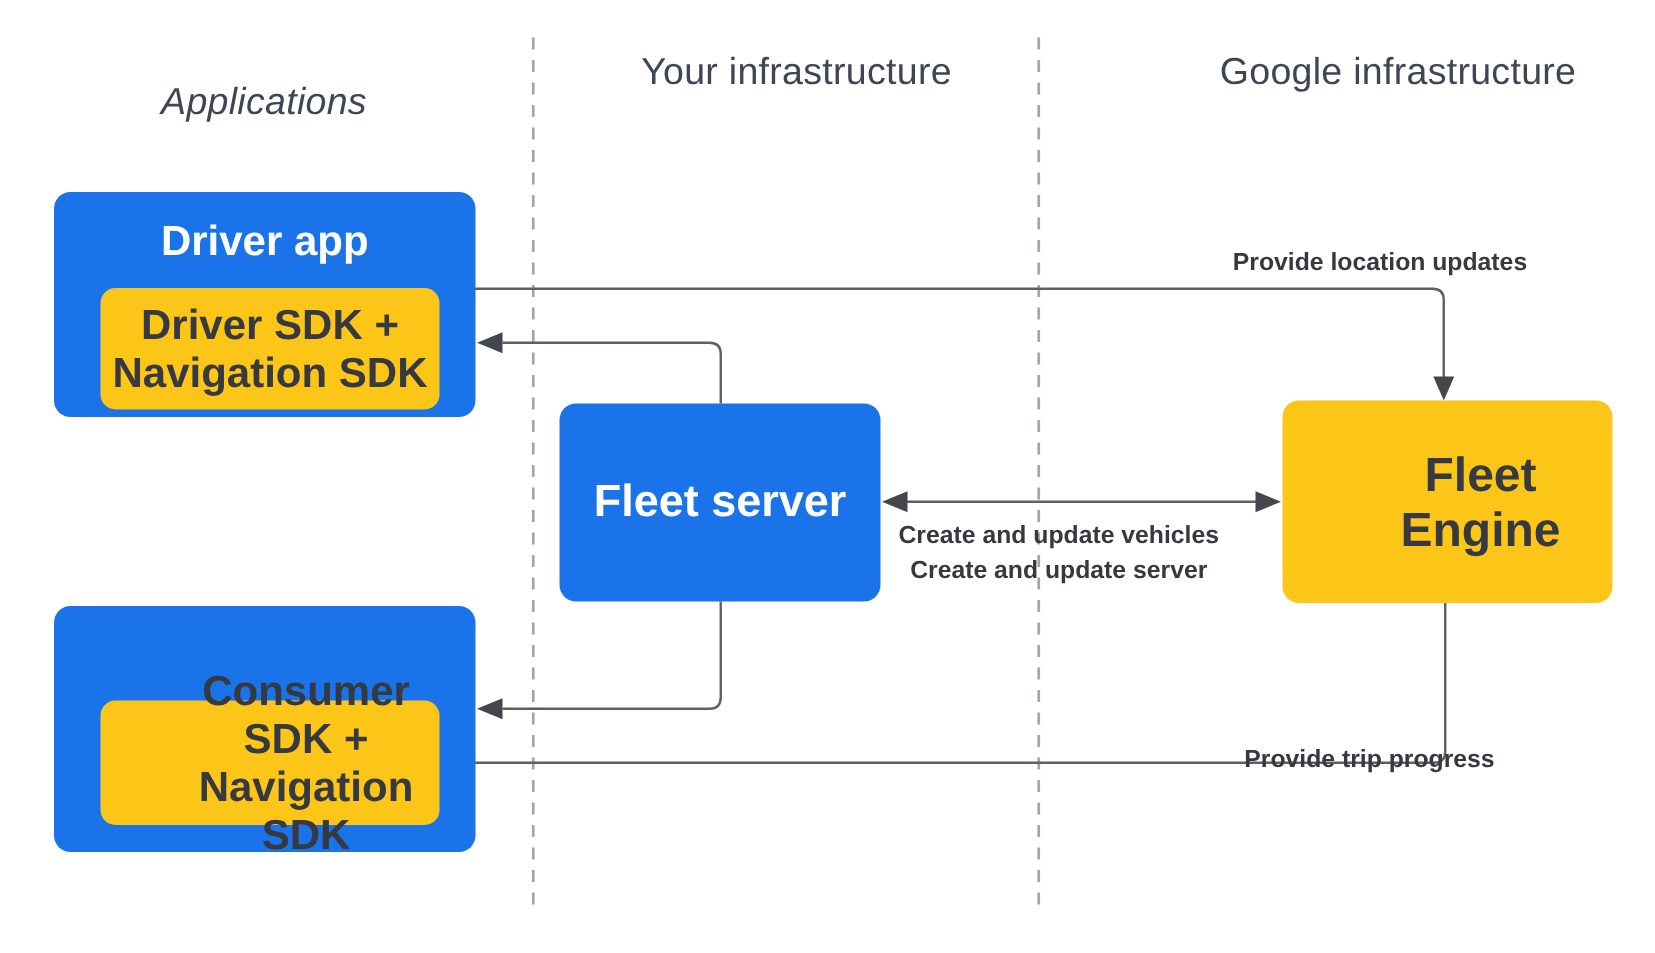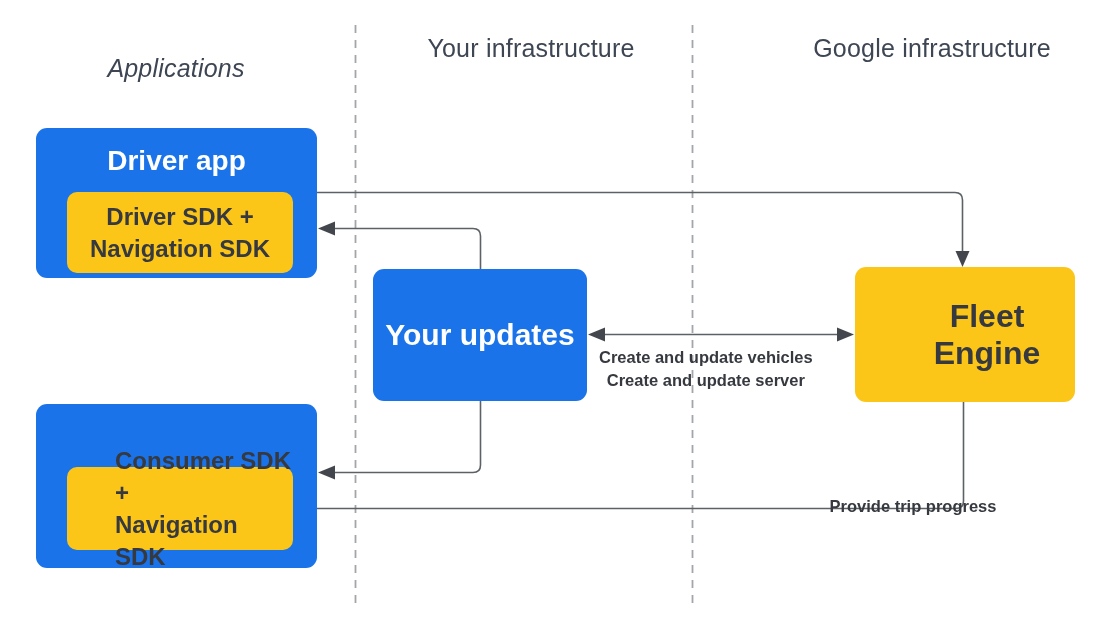--- a/index.html
+++ b/index.html
@@ -73,23 +73,24 @@
     position: absolute;
     background: var(--node-yellow);
     border-radius: 10px;
     display: flex;
     flex-direction: column;
     justify-content: center;
     align-items: center;
   }
   .sdk-line {
     color: var(--dark-text);
-    font-size: 24px;
+    font-size: 28px;
     font-weight: 700;
     line-height: 32px;
+    text-align: center;
   }
   .center-flex {
     display: flex;
     justify-content: center;
     align-items: center;
     width: 100%;
     height: 100%;
   }
   .edge-label {
     position: absolute;
@@ -142,30 +143,31 @@
 
   <div class="node blue" style="left:36px; top:404px; width:281px; height:164px;">
     <div class="sdk-box" style="left:31px; top:63px; width:226px; height:83px;padding-left:48px;">
       <div class="sdk-line">Consumer SDK +</div>
       <div class="sdk-line">Navigation SDK</div>
     </div>
   </div>
 
   <div class="node blue" style="left:373px; top:269px; width:214px; height:132px;">
     <div class="center-flex">
-      <span class="node-title-blue" style="position:static; font-size:30px;">Your updates</span>
+      <span class="node-title-blue" style="position:static; font-size:30px;">Fleet server</span>
     </div>
   </div>
 
   <div class="node yellow" style="left:855px; top:267px; width:220px; height:135px;">
     <div class="center-flex">
       <span class="node-title-dark" style="font-size:32px;">Fleet Engine</span>
     </div>
   </div>
 
+  <div class="edge-label centered" style="left:790px; top:164px; width:260px;">Provide location updates</div>
 
   <div class="edge-label" style="left:599px; top:346px;">
     <div>Create and update vehicles</div>
     <div>Create and update server</div>
   </div>
 
   <div class="edge-label centered" style="left:788px; top:495px; width:250px;">Provide trip progress</div>
 
 </div>
 

